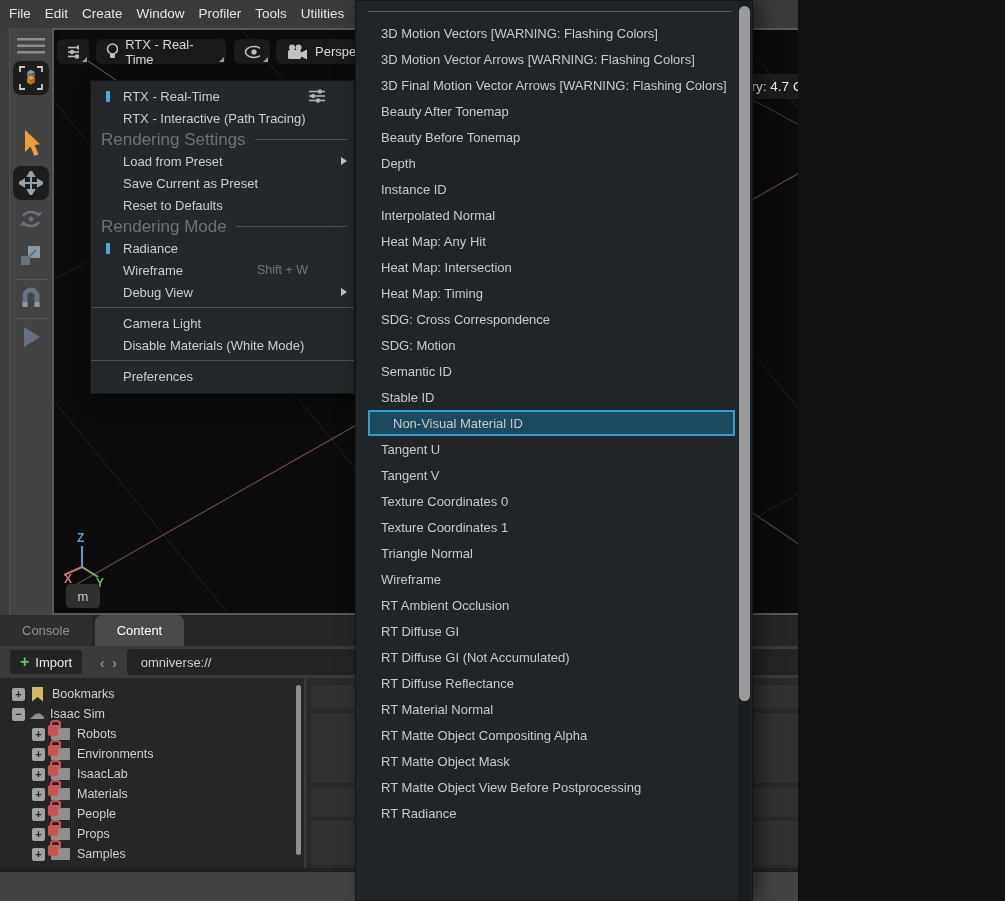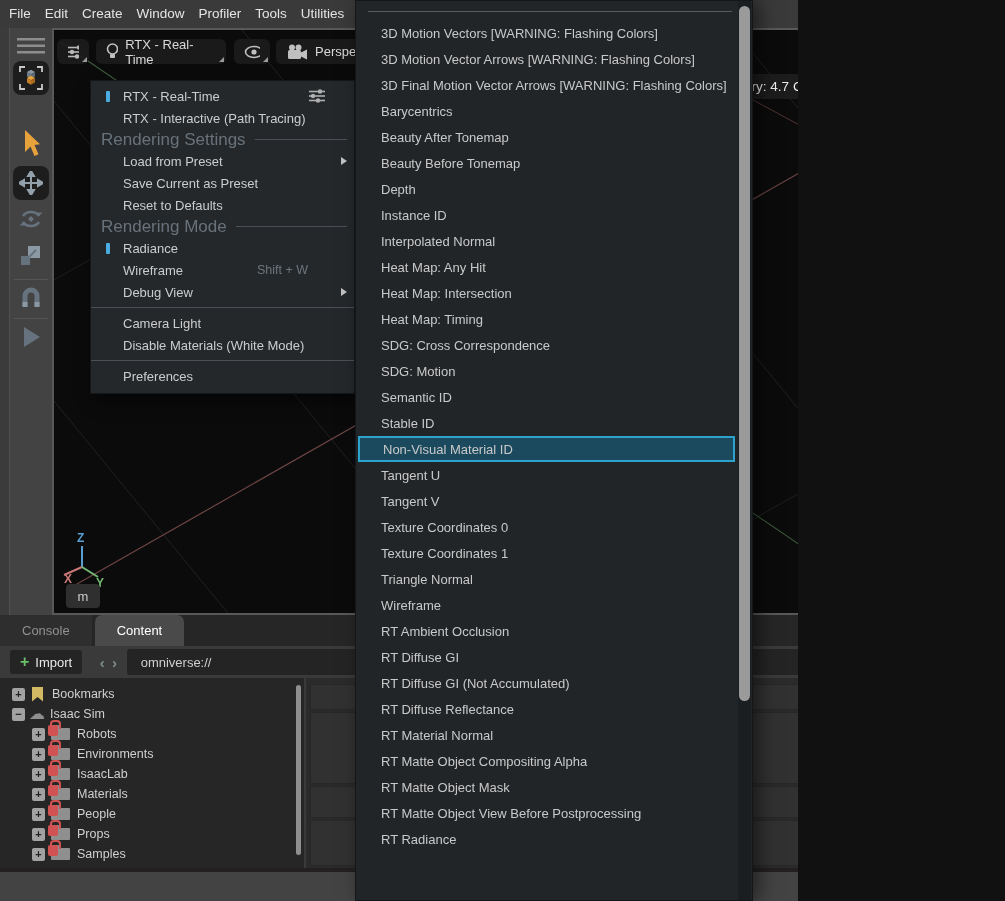--- a/index.html
+++ b/index.html
@@ -45,21 +45,21 @@
   .cm-sep{height:9px;display:flex;align-items:center}
   .cm-sep .line{width:100%;height:1px;background:#4a5055}
 
   
   #submenu{left:355px;top:0;width:398px;height:901px;background:#222528;border:1px solid #141719;z-index:11;
            box-shadow:6px 0 18px rgba(0,0,0,.5);padding-top:19px;overflow:hidden}
   #sm-topline{position:absolute;top:10px;left:12px;right:20px;height:1px;background:#575b5f}
   .dv-item{height:26px;display:flex;align-items:center;position:relative;color:#c9c9c9;font-size:13px;
            padding-left:25px;margin-right:17px}
   .dv-item .marker{position:absolute;left:12px;width:4px;height:11px;background:#4aace0;border-radius:1px}
-  .dv-item.hl{background:#1b4a5e;border:2px solid #2ba3cc;margin-left:2px;padding-left:23px}
+  .dv-item.hl{background:#1b4a5e;border:2px solid #2ba3cc;margin-left:12px;padding-left:23px}
   #sm-scrolltrack{position:absolute;right:1px;top:0;width:13px;height:899px;background:#1b1e20}
   #sm-scrollthumb{position:absolute;right:2px;top:5px;width:11px;height:695px;background:#9a9a9a;border-radius:6px}
 
   
   #bottompanel{left:0;top:615px;width:1005px;height:253px;background:#2b2b2b;z-index:2}
   #tabbar{position:absolute;left:0;top:0;width:100%;height:31px;background:#262626;display:flex;align-items:flex-end}
   .tab{height:31px;display:flex;align-items:center;justify-content:center;font-size:13px;padding:0 22px}
   .tab.inactive{background:#2e2e2e;color:#909090}
   .tab.active{background:#4a4a4a;color:#ffffff;border-radius:7px 7px 0 0;margin-left:3px}
   #cbar{position:absolute;left:0;top:31px;width:100%;height:32px;background:#3a3a3a;display:flex;align-items:center}
@@ -463,23 +463,20 @@
         <div class="dv-item">
           <span>3D Motion Vectors [WARNING: Flashing Colors]</span>
         </div>
         <div class="dv-item">
           <span>3D Motion Vector Arrows [WARNING: Flashing Colors]</span>
         </div>
         <div class="dv-item">
           <span>3D Final Motion Vector Arrows [WARNING: Flashing Colors]</span>
         </div>
         <div class="dv-item">
-          <span>Barycentrics</span>
-        </div>
-        <div class="dv-item">
           <span>Beauty After Tonemap</span>
         </div>
         <div class="dv-item">
           <span>Beauty Before Tonemap</span>
         </div>
         <div class="dv-item">
           <span>Depth</span>
         </div>
         <div class="dv-item">
           <span>Instance ID</span>

